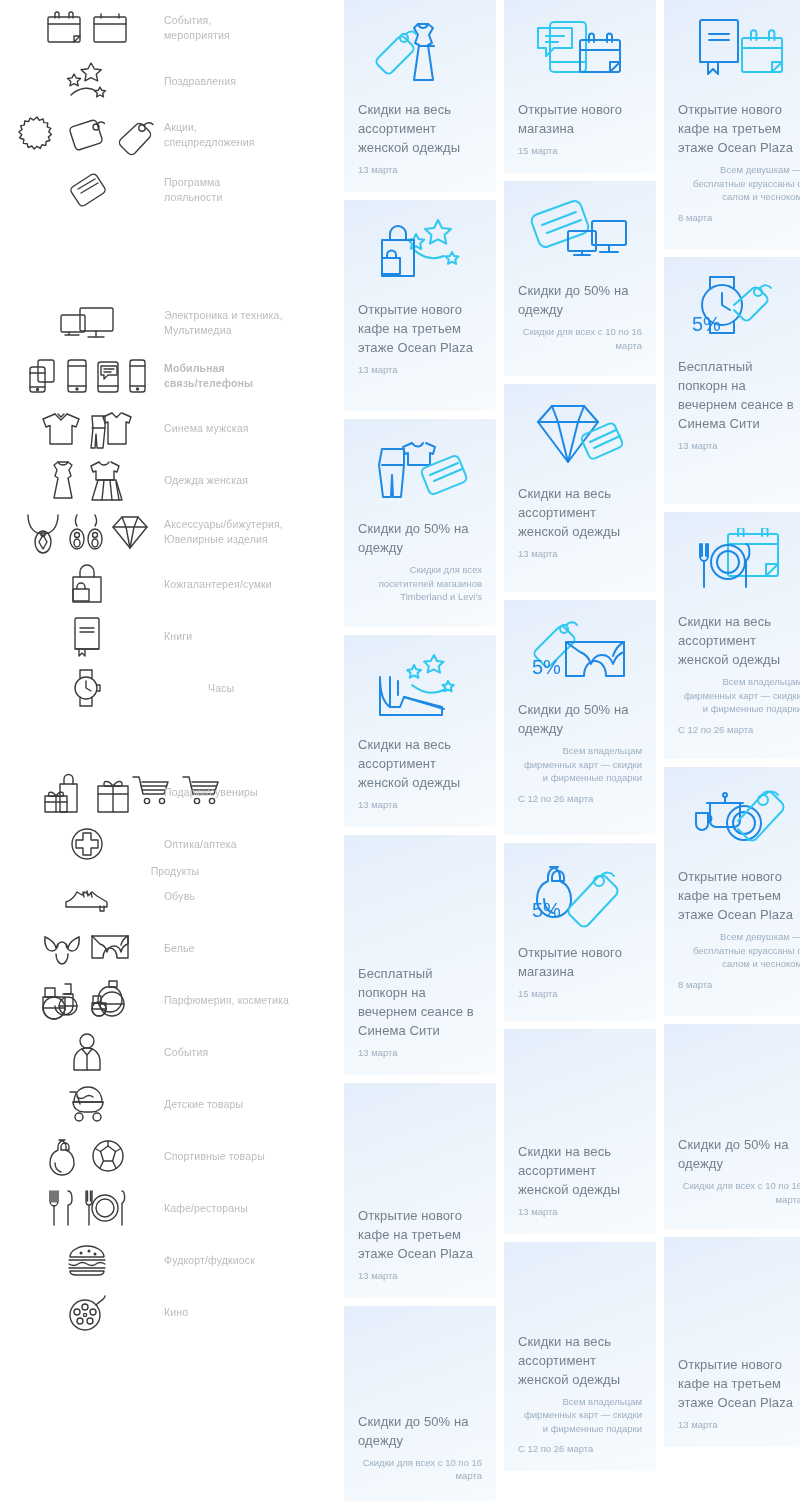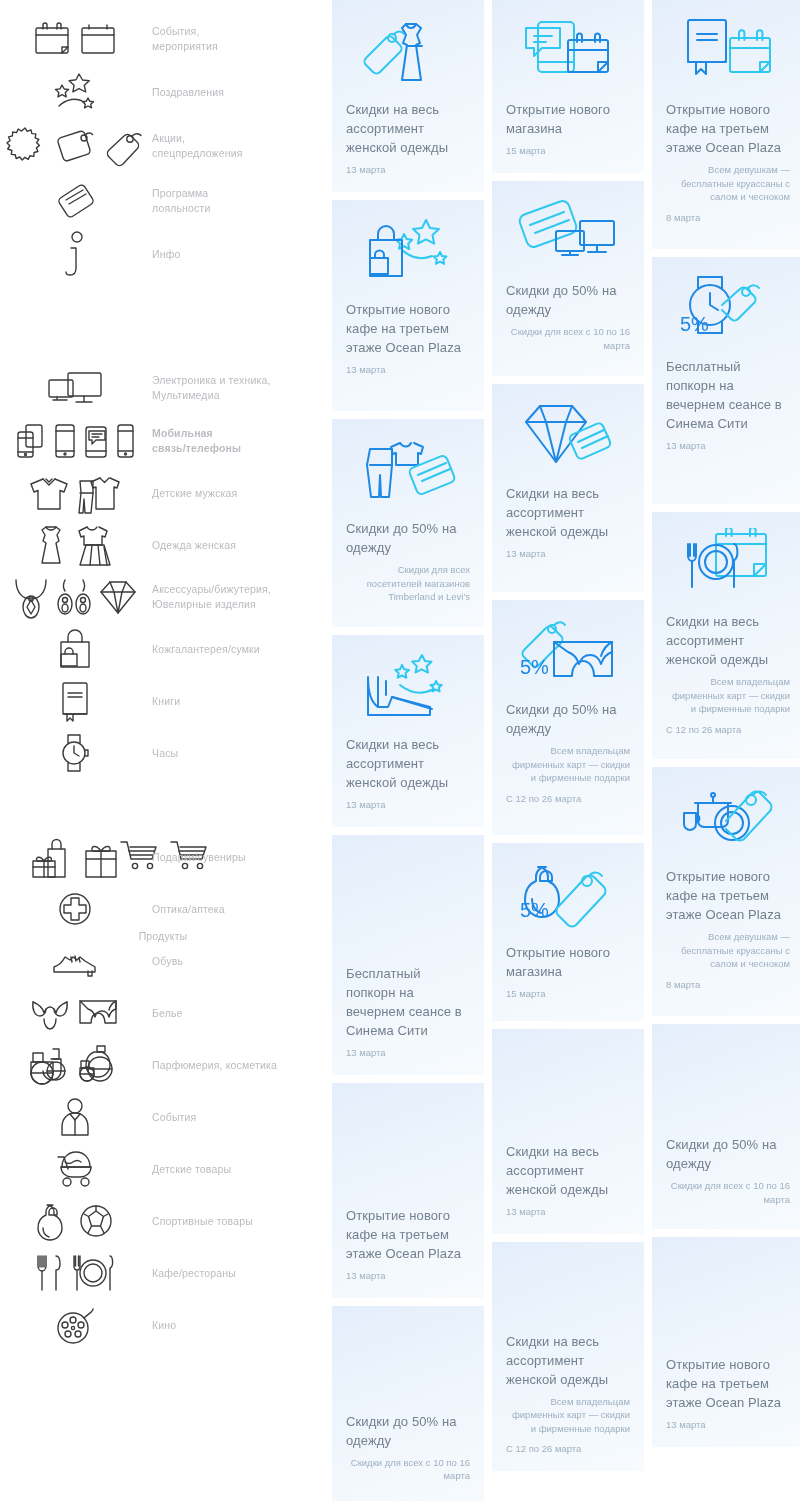--- a/index.html
+++ b/index.html
@@ -9,21 +9,22 @@
     font-family: "Liberation Sans", "DejaVu Sans", sans-serif;
   }
   body { width: 800px; min-height: 1501px; position: relative; }
 
   .page { display: flex; width: 800px; align-items: flex-start; }
 
   
   .sidebar {
     width: 330px;
     flex: 0 0 330px;
-    padding-top: 11px;
+    padding-top: 0;
+    margin-left: 12px;
   }
   .cat-row {
     display: flex;
     align-items: center;
     width: 330px;
   }
   .cat-icons {
     width: 150px;
     flex: 0 0 150px;
     display: flex;
@@ -174,31 +175,20 @@
             <span>
               <svg width="40" height="46" viewBox="0 0 40 46" fill="none" stroke="#3b3b3b" stroke-width="1.4" stroke-linecap="round" stroke-linejoin="round">
                 <rect x="6" y="12" width="30" height="22" rx="4" transform="rotate(-33 21 23)"></rect>
                 <path d="M11 22l17-10M14 26l17-10"></path>
               </svg>
             </span>
           </div>
           <div class="cat-label" style="white-space: pre-line;">Программа
 лояльности</div>
         </div>
-        <div class="cat-row" style="height: 54px;">
-          <div class="cat-icons">
-            <span>
-              <svg width="34" height="50" viewBox="0 0 34 50" fill="none" stroke="#3b3b3b" stroke-width="1.4" stroke-linecap="round" stroke-linejoin="round">
-                <circle cx="19" cy="8" r="5"></circle>
-                <path d="M13 19h5v20c0 4-2 7-6 7-2.5 0-4-1.2-4-3"></path>
-              </svg>
-            </span>
-          </div>
-          <div class="cat-label" style="white-space: pre-line;">Инфо</div>
-        </div>
       </div>
     <div class="sidebar-spacer"></div>
     <div id="sb-g1">
         <div class="cat-row" style="height: 54px;">
           <div class="cat-icons">
             <span>
               <svg width="58" height="40" viewBox="0 0 58 40" fill="none" stroke="#3b3b3b" stroke-width="1.4" stroke-linecap="round" stroke-linejoin="round">
                 <rect x="22" y="5" width="33" height="23" rx="1.5"></rect>
                 <path d="M38 28v6M30 34h16"></path>
                 <rect x="3" y="12" width="24" height="17" rx="1.5"></rect>
@@ -256,21 +246,21 @@
             </span>
             <span>
               <svg width="46" height="44" viewBox="0 0 46 44" fill="none" stroke="#3b3b3b" stroke-width="1.4" stroke-linecap="round" stroke-linejoin="round">
                 <path d="M24 7l-9 4 2 6 3-1v22h18V16l3 1 2-6-9-4"></path>
                 <path d="M24 7l4.5 4.5L33 7"></path>
                 <path d="M4 10h13v12l-2 20H9l-1-14-1 14H3l2-20z"></path>
                 <path d="M4 22h13"></path>
               </svg>
             </span>
           </div>
-          <div class="cat-label" style="white-space: pre-line;">Детские мужская</div>
+          <div class="cat-label" style="white-space: pre-line;">Синема мужская</div>
         </div>
         <div class="cat-row" style="height: 52px;">
           <div class="cat-icons">
             <span>
               <svg width="32" height="44" viewBox="0 0 32 44" fill="none" stroke="#3b3b3b" stroke-width="1.4" stroke-linecap="round" stroke-linejoin="round">
                 <path d="M11 4h10l4 3-3 5 2 6-3 2 4 20H7l4-20-3-2 2-6-3-5z"></path>
                 <path d="M11 4c1.5 3 3.5 3 5 3s3.5 0 5-3"></path>
               </svg>
             </span>
             <span>
@@ -333,21 +323,21 @@
             <span>
               <svg width="34" height="42" viewBox="0 0 34 42" fill="none" stroke="#3b3b3b" stroke-width="1.4" stroke-linecap="round" stroke-linejoin="round">
                 <rect x="5" y="3" width="24" height="31" rx="1.5"></rect>
                 <path d="M10 13h14M10 17h14"></path>
                 <path d="M5 34h24M9 34v7l3-3 3 3v-7"></path>
               </svg>
             </span>
           </div>
           <div class="cat-label" style="white-space: pre-line;">Книги</div>
         </div>
-        <div class="cat-row" style="height: 52px;">
+        <div class="cat-row" style="height: 52px; gap: 44px;">
           <div class="cat-icons">
             <span>
               <svg width="34" height="44" viewBox="0 0 34 44" fill="none" stroke="#3b3b3b" stroke-width="1.4" stroke-linecap="round" stroke-linejoin="round">
                 <circle cx="16" cy="22" r="11"></circle>
                 <path d="M16 15v7l5 3"></path>
                 <path d="M10 12V4h12v8M10 32v8h12v-8"></path>
                 <path d="M27 19h3v6h-3"></path>
               </svg>
             </span>
           </div>
@@ -531,20 +521,37 @@
                 <path d="M4 4v10c0 2.5 1.5 4 3 4s3-1.5 3-4V4M5.5 4v10M8.5 4v10M7 18v20"></path>
                 <path d="M40 4c2 0 2.6 4 2.6 7S41 16 40 16v22"></path>
               </svg>
             </span>
           </div>
           <div class="cat-label" style="white-space: pre-line;">Кафе/рестораны</div>
         </div>
         <div class="cat-row" style="height: 52px;">
           <div class="cat-icons">
             <span>
+              <svg width="44" height="34" viewBox="0 0 44 34" fill="none" stroke="#3b3b3b" stroke-width="1.4" stroke-linecap="round" stroke-linejoin="round">
+                <path d="M5 14c0-6 8-11 17-11s17 5 17 11z"></path>
+                <path d="M4 17h36"></path>
+                <path d="M4 21q5 3 9 0t9 0 9 0 9 0"></path>
+                <path d="M4 25h36"></path>
+                <path d="M5 28h34c0 3-3 4-6 4H11c-3 0-6-1-6-4z"></path>
+                <circle cx="16" cy="10" r=".8"></circle>
+                <circle cx="24" cy="8" r=".8"></circle>
+                <circle cx="30" cy="11" r=".8"></circle>
+              </svg>
+            </span>
+          </div>
+          <div class="cat-label" style="white-space: pre-line;">Фудкорт/фудкиоск</div>
+        </div>
+        <div class="cat-row" style="height: 52px;">
+          <div class="cat-icons">
+            <span>
               <svg width="40" height="42" viewBox="0 0 40 42" fill="none" stroke="#3b3b3b" stroke-width="1.4" stroke-linecap="round" stroke-linejoin="round">
                 <circle cx="18" cy="24" r="15"></circle>
                 <circle cx="18" cy="16" r="3"></circle>
                 <circle cx="26" cy="21" r="3"></circle>
                 <circle cx="23" cy="30" r="3"></circle>
                 <circle cx="13" cy="30" r="3"></circle>
                 <circle cx="10" cy="21" r="3"></circle>
                 <circle cx="18" cy="24" r="1.6"></circle>
                 <path d="M29 14c5-5 9-6 9-9"></path>
               </svg>

